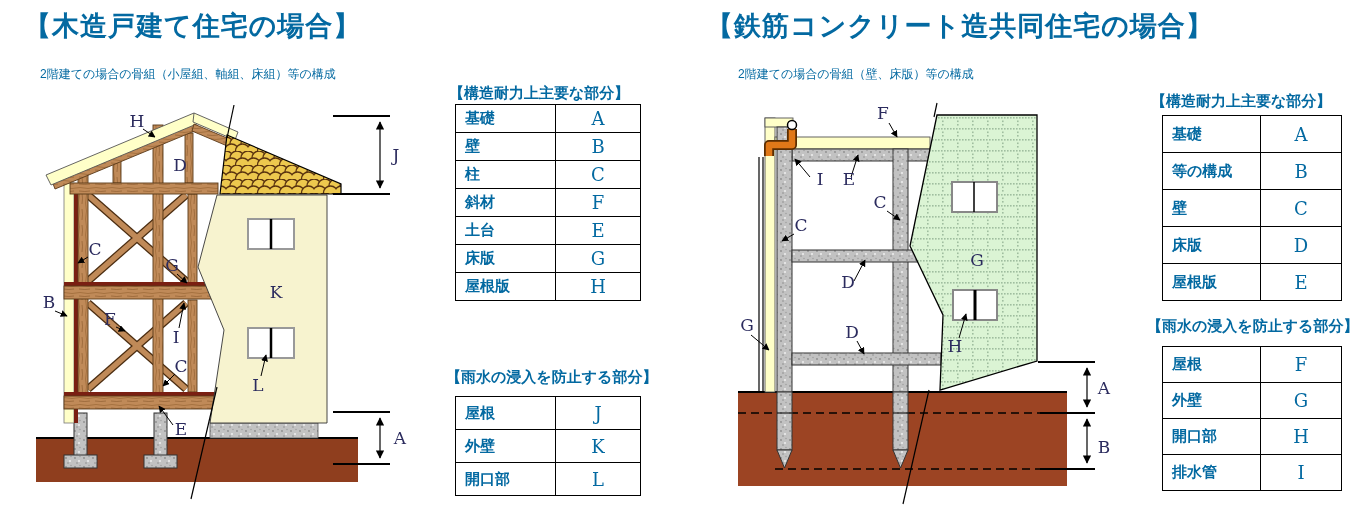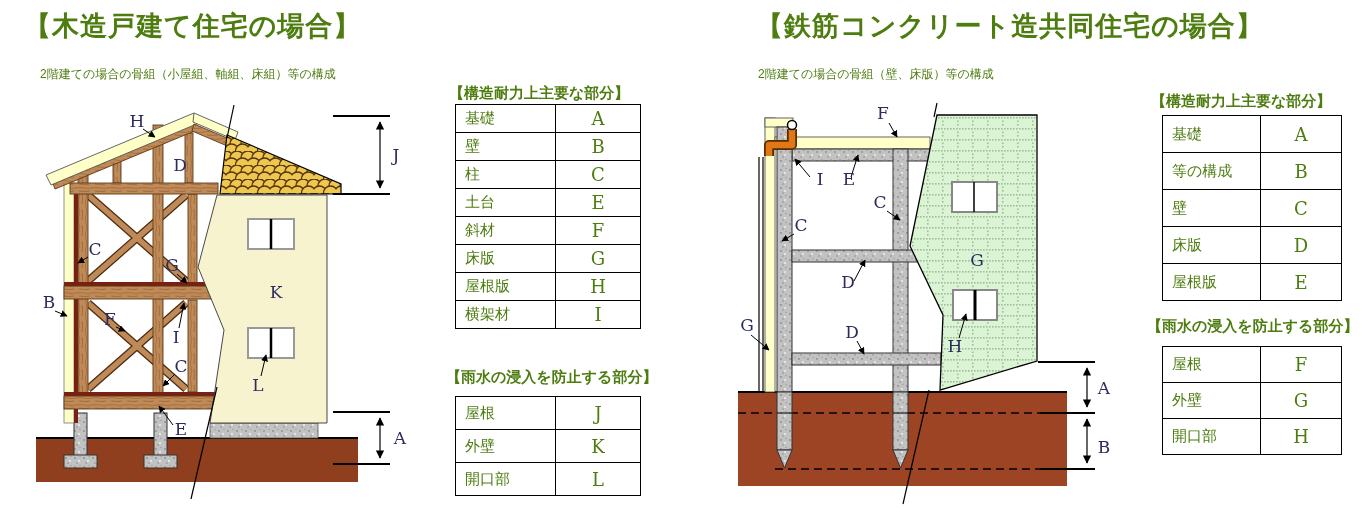--- a/index.html
+++ b/index.html
@@ -1,23 +1,23 @@
 <!DOCTYPE html>
 <html><head>
 <meta charset="utf-8">
 <style>
   html,body{margin:0;padding:0;background:#fff;}
   #page{position:relative;width:1372px;height:518px;background:#fff;overflow:hidden;
-        font-family:"Liberation Sans",sans-serif;color:#4d7c0f;}
+        font-family:"Liberation Sans",sans-serif;color:#0369a1;}
   .ptitle{position:absolute;font-size:27px;font-weight:600;letter-spacing:1px;white-space:nowrap;}
   .psub{position:absolute;font-size:12px;white-space:nowrap;}
   .thead{position:absolute;font-size:15px;font-weight:700;white-space:nowrap;}
   table.ptable{position:absolute;border-collapse:collapse;background:#fff;}
   table.ptable td{border:1.6px solid #000;}
-  td.lab{font-size:15px;font-weight:400;padding:0 4px 0 9px;font-family:"Liberation Sans",sans-serif;}
+  td.lab{font-size:15px;font-weight:700;padding:0 4px 0 9px;font-family:"Liberation Sans",sans-serif;}
   td.code{text-align:center;font-family:"DejaVu Serif",serif;font-size:18px;font-weight:400;}
   .t1L td{height:25px;} .t1L .lab{width:86px;} .t1L .code{width:82px;}
   .t2L td{height:30px;} .t2L .lab{width:86px;} .t2L .code{width:82px;}
   .t1R td{height:34px;} .t1R .lab{width:84px;} .t1R .code{width:78px;}
   .t2R td{height:33px;} .t2R .lab{width:84px;} .t2R .code{width:78px;}
   svg{position:absolute;overflow:visible;}
   .dlabel{font-family:"DejaVu Serif",serif;font-size:17px;fill:#2b2b5e;}
 </style>
 </head>
 <body>
@@ -190,38 +190,34 @@
         </tr>
     <tr>
           <td class="lab">壁</td>
           <td class="code">B</td>
         </tr>
     <tr>
           <td class="lab">柱</td>
           <td class="code">C</td>
         </tr>
     <tr>
+          <td class="lab">斜材</td>
+          <td class="code">F</td>
+        </tr>
+    <tr>
           <td class="lab">土台</td>
           <td class="code">E</td>
         </tr>
     <tr>
-          <td class="lab">斜材</td>
-          <td class="code">F</td>
-        </tr>
-    <tr>
           <td class="lab">床版</td>
           <td class="code">G</td>
         </tr>
     <tr>
           <td class="lab">屋根版</td>
           <td class="code">H</td>
-        </tr>
-    <tr>
-          <td class="lab">横架材</td>
-          <td class="code">I</td>
         </tr>
   </tbody>
     </table>
 
   <div class="thead" style="left:446px;top:368px;">【雨水の浸入を防止する部分】</div>
   <table class="ptable t2L" style="left:455px;top:396px;">
     <tbody>
         <tr>
           <td class="lab">屋根</td>
           <td class="code">J</td>
@@ -230,22 +226,22 @@
           <td class="lab">外壁</td>
           <td class="code">K</td>
         </tr>
     <tr>
           <td class="lab">開口部</td>
           <td class="code">L</td>
         </tr>
   </tbody>
     </table>
 
-  <div class="ptitle" style="left:756px;top:8px;">【鉄筋コンクリート造共同住宅の場合】</div>
-  <div class="psub" style="left:738px;top:66px;margin-left:20px;">2階建ての場合の骨組（壁、床版）等の構成</div>
+  <div class="ptitle" style="left:706px;top:8px;">【鉄筋コンクリート造共同住宅の場合】</div>
+  <div class="psub" style="left:738px;top:66px;">2階建ての場合の骨組（壁、床版）等の構成</div>
 
   <svg style="left:725px;top:95px;" width="420" height="420" viewBox="0 0 420 420">
     <defs>
       <pattern id="concR" width="9" height="9" patternUnits="userSpaceOnUse">
         <rect width="9" height="9" fill="#C2C2C2"></rect>
         <circle cx="2" cy="3" r="0.9" fill="#8c8c8c"></circle>
         <circle cx="6" cy="6" r="1" fill="#eeeeee"></circle>
         <circle cx="7" cy="1.5" r="0.7" fill="#9a9a9a"></circle>
         <circle cx="4" cy="8" r="0.7" fill="#808080"></circle>
       </pattern>
@@ -397,16 +393,20 @@
           <td class="code">F</td>
         </tr>
     <tr>
           <td class="lab">外壁</td>
           <td class="code">G</td>
         </tr>
     <tr>
           <td class="lab">開口部</td>
           <td class="code">H</td>
         </tr>
+    <tr>
+          <td class="lab">排水管</td>
+          <td class="code">I</td>
+        </tr>
   </tbody>
     </table>
 
 </div>
 
 </body></html>

